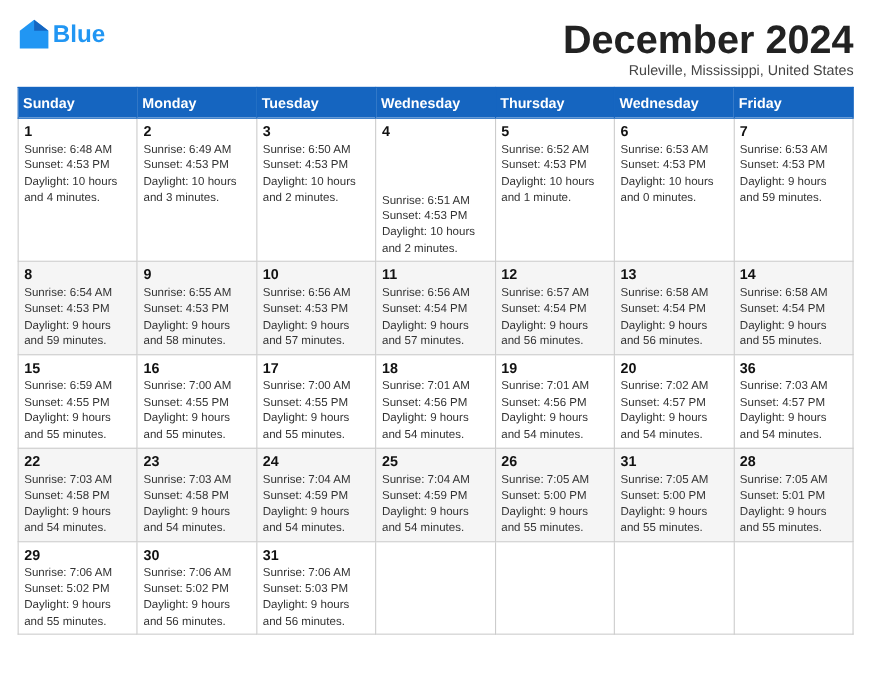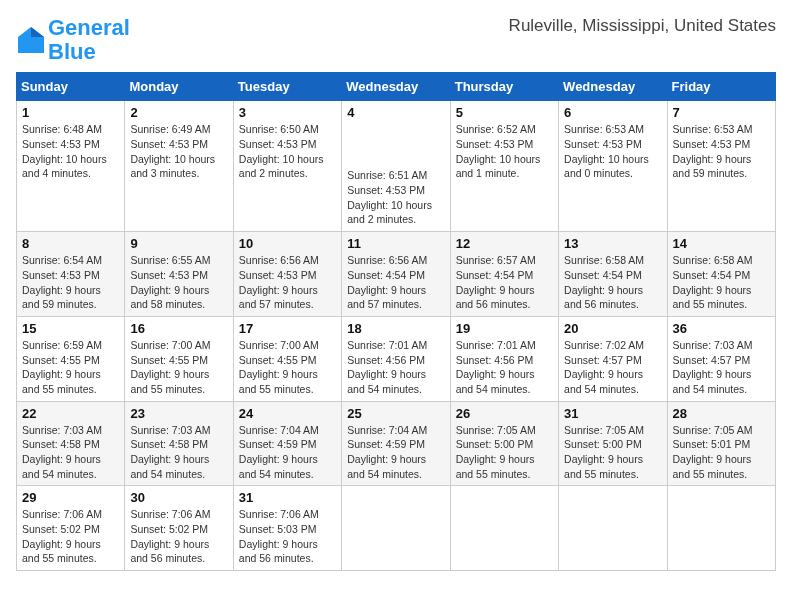--- a/index.html
+++ b/index.html
@@ -37,21 +37,21 @@
     .title-area {
       text-align: right;
     }
     .month-title {
       font-size: 36px;
       font-weight: bold;
       color: #222;
       line-height: 1.1;
     }
     .location {
-      font-size: 17px;
+      font-size: 13px;
       color: #444;
     }
     .calendar-table {
       width: 100%;
       border-collapse: collapse;
       font-size: 11px;
       border-radius: 29px;
     }
     .calendar-table th {
       background-color: #1565c0;
@@ -92,25 +92,25 @@
 </head>
 <body>
 
 <div class="header-section">
   <div class="logo">
     <svg class="logo-icon" viewBox="0 0 30 30">
       <polygon points="15,2 28,12 28,28 2,28 2,12" fill="#2196f3"></polygon>
       <polygon points="15,2 28,12 15,12" fill="#1565c0"></polygon>
     </svg>
     <div class="logo-text">
-      <div><span>General</span></div>
       <div><span style="color:#2196f3">Blue</span></div>
     </div>
   </div>
   <div class="title-area">
+    <div class="month-title">December 2024</div>
     <div class="location">Ruleville, Mississippi, United States</div>
   </div>
 </div>
 
 <table class="calendar-table">
   <thead>
     <tr>
     <th>Sunday</th>
         <th>Monday</th>
         <th>Tuesday</th>

